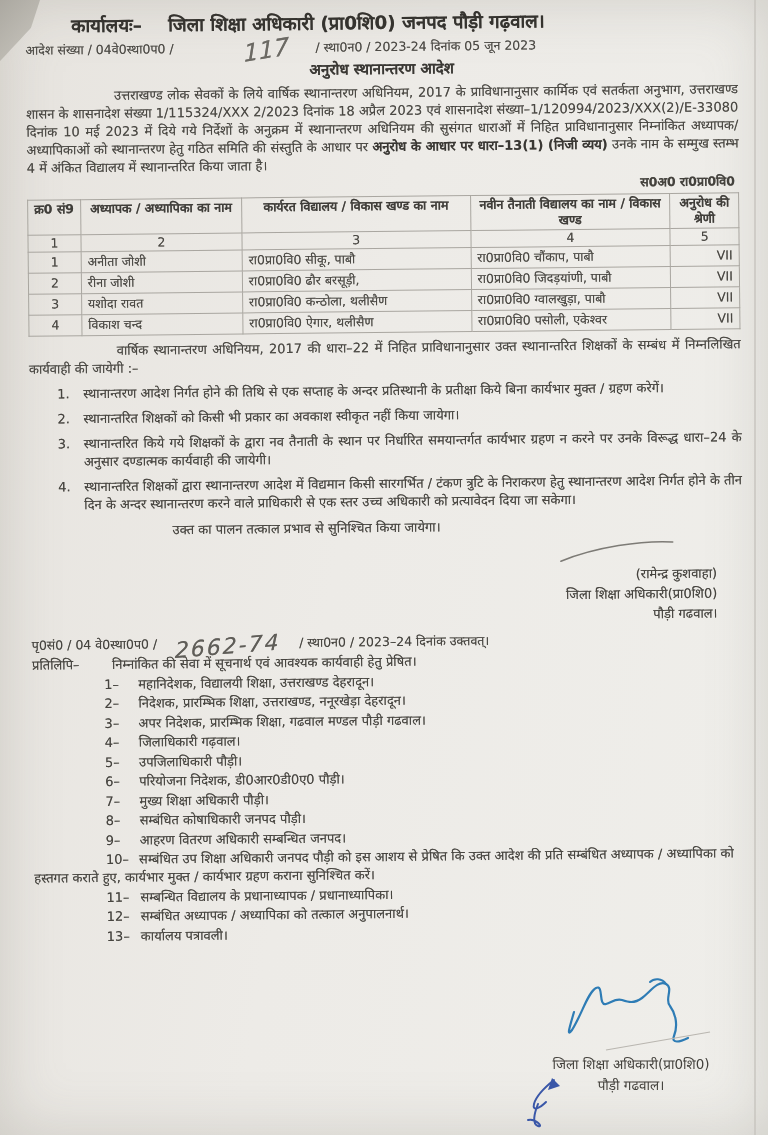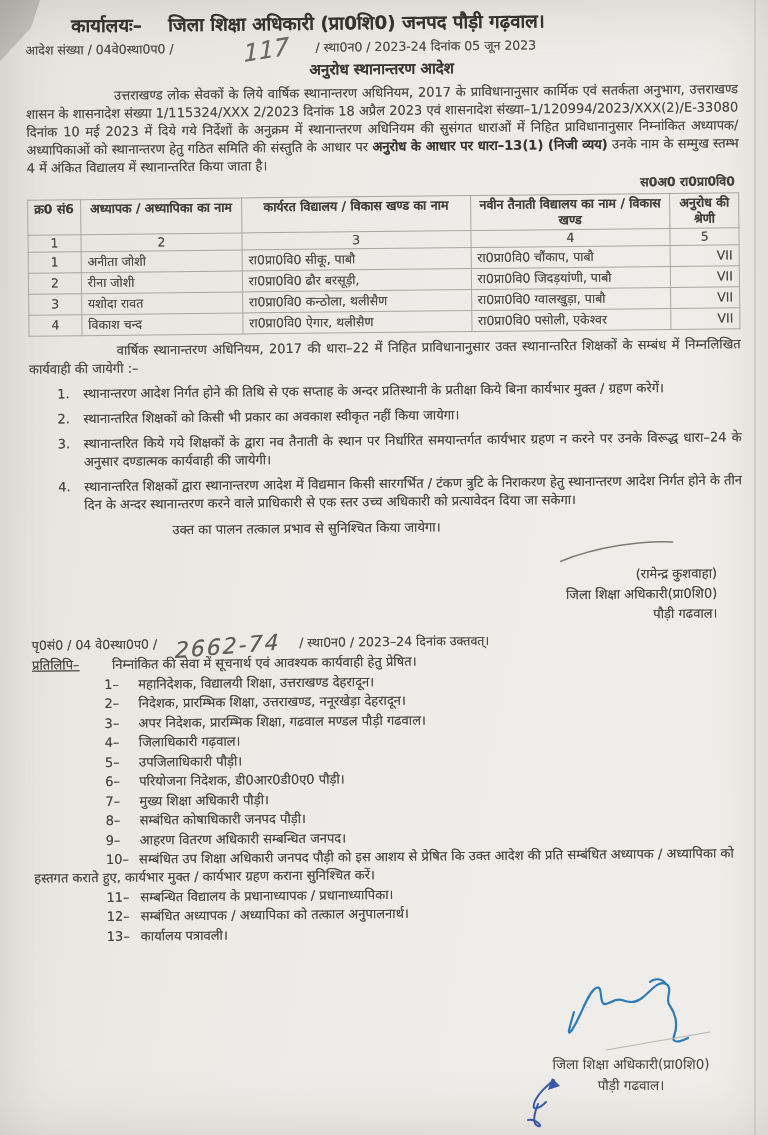--- a/index.html
+++ b/index.html
@@ -63,21 +63,21 @@
   .c-cat{width:58px;text-align:right;}
   .instr{margin:5px 0 0 0;padding:0;list-style:none;}
   .instr li{display:flex;margin-top:7px;}
   .instr .n{width:26px;flex:0 0 26px;padding-left:28px;}
   .instr .t{flex:1;text-align:justify;}
   .compliance{margin-top:8px;padding-left:142px;}
   .sig-block{margin-top:4px;text-align:right;padding-right:26px;line-height:20px;color:#45433e;}
   .sig-stroke{display:block;margin-left:auto;margin-right:40px;width:120px;height:26px;}
   .ref-line{display:flex;align-items:flex-end;margin-top:6px;font-size:12.5px;}
   .copy-head{display:flex;margin-top:2px;}
-  .copy-head .lbl{width:80px;flex:0 0 80px;text-decoration:underline;}
+  .copy-head .lbl{width:80px;flex:0 0 80px;}
   .copy-list{margin:0;padding:0;list-style:none;}
   .copy-list li{display:flex;margin-top:1.5px;}
   .copy-list .n{width:34px;flex:0 0 34px;padding-left:72px;box-sizing:content-box;}
   .copy-list .t{flex:1;}
   .copy-list li.wide{display:block;}
   .copy-list li.wide .inline-n{padding-left:72px;margin-right:10px;}
   .copy-list li.wide .t-just{text-align:justify;display:inline;}
   .bottom-sig{
     position:absolute;right:22px;top:972px;width:230px;text-align:center;
     line-height:21px;color:#413f3a;font-size:13.5px;
@@ -109,21 +109,21 @@
 
     <div class="para">
       <span class="indent"></span><span>उत्तराखण्ड लोक सेवकों के लिये वार्षिक स्थानान्तरण अधिनियम, 2017 के प्राविधानानुसार कार्मिक एवं सतर्कता अनुभाग, उत्तराखण्ड शासन के शासनादेश संख्या 1/115324/XXX 2/2023 दिनांक 18 अप्रैल 2023 एवं शासनादेश संख्या–1/120994/2023/XXX(2)/E-33080 दिनांक 10 मई 2023 में दिये गये निर्देशों के अनुक्रम में स्थानान्तरण अधिनियम की सुसंगत धाराओं में निहित प्राविधानानुसार निम्नांकित अध्यापक/अध्यापिकाओं को स्थानान्तरण हेतु गठित समिति की संस्तुति के आधार पर </span><b>अनुरोध के आधार पर </b><b>धारा–13(1) (निजी व्यय)</b><span> उनके नाम के सम्मुख स्तम्भ 4 में अंकित विद्यालय में स्थानान्तरित किया जाता है।</span>
     </div>
 
     <div class="post-label">स0अ0  रा0प्रा0वि0</div>
 
     <table class="transfer">
       <tbody>
           <tr>
-        <th class="c-sn">क्र0 सं6</th>
+        <th class="c-sn">क्र0 सं9</th>
         <th class="c-name">अध्यापक / अध्यापिका का नाम</th>
         <th class="c-cur">कार्यरत विद्यालय / विकास खण्ड का नाम</th>
         <th class="c-new">नवीन तैनाती विद्यालय का नाम / विकास खण्ड</th>
         <th class="c-cat">अनुरोध की श्रेणी</th>
       </tr>
       <tr class="colnum">
         <td>1</td>
         <td style="text-align:center">2</td>
         <td style="text-align:center">3</td>
         <td style="text-align:center">4</td>

